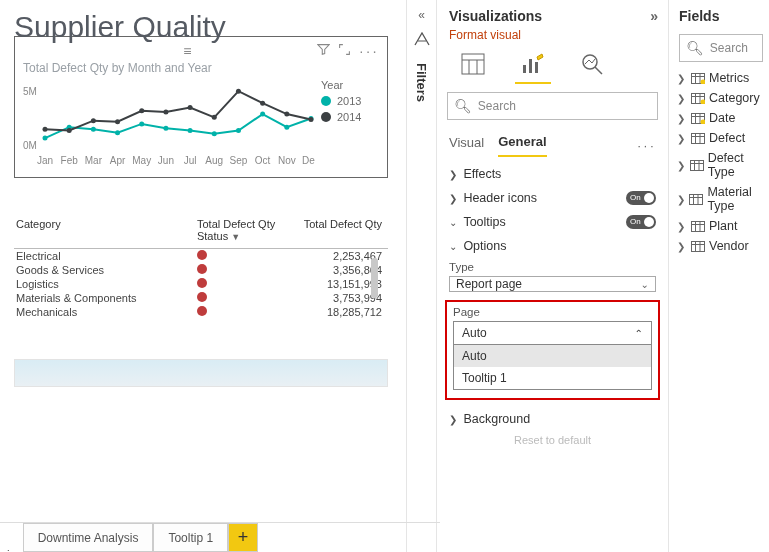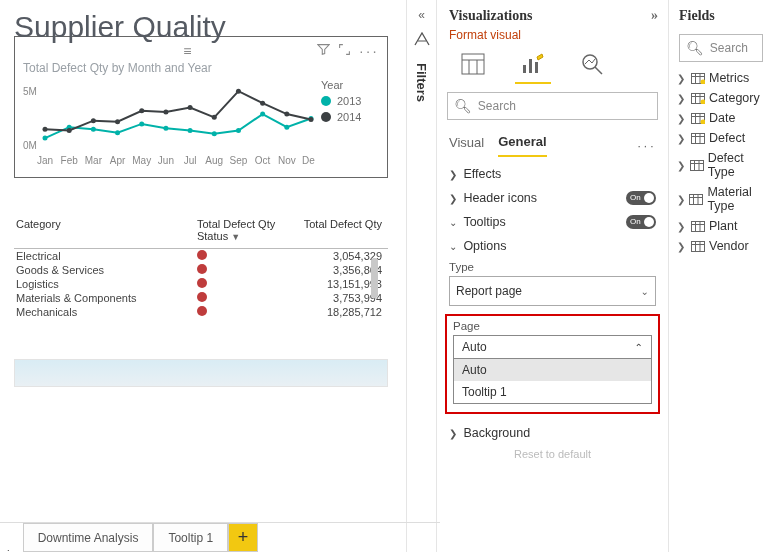--- a/index.html
+++ b/index.html
@@ -43,21 +43,21 @@
   .tbl td.num { text-align: right; }
   .status-dot { width: 10px; height: 10px; background: #BF3C3C; border-radius: 50%; display: inline-block; }
   .vscroll { position: absolute; right: 10px; width: 7px; height: 40px; background: #c8c8c8; border-radius: 3px; }
 
   .map-stub { margin-top: 40px; height: 28px; background: linear-gradient(180deg,#d9ecf4,#e9f0f4); border: 1px solid #e3e3e3;}
 
   .tabs { position: absolute; left: 0; bottom: 0; height: 30px; display: flex; align-items: stretch; border-top: 1px solid #ddd; width: 440px;}
   .tab { border: 1px solid #ccc; border-top: 1px solid #ccc; padding: 0 14px; font-size: 12px; color: #555; display:flex; align-items:center; background:#fdfdfd;}
   .tab.cut { padding: 0 6px; margin-top: 31px; }
   .tab.add { width: 30px; background: #F2C811; font-size: 18px; justify-content:center; color:#333; font-weight:300; }
-  .pane-header { display: flex; align-items: flex-start; padding: 2px 10px 4px 12px; font-size: 14px; font-weight: 600; color: #333; font-family: Liberation Serif, serif;}
+  .pane-header { display: flex; align-items: flex-start; padding: 2px 10px 4px 12px; font-size: 14px; font-weight: 600; color: #333;}
   .pane-header .chev { margin-left: auto; font-size: 14px; color:#666;}
   .sub-label { font-size: 12px; color: #c2410c; padding: 0 12px 6px; }
 
   .mode-icons { display:flex; gap: 24px; padding: 4px 12px 0 18px; align-items:flex-end;}
   .mode-icon { width: 36px; height: 32px; display:flex; align-items:center; justify-content:center; border-bottom: 2px solid transparent; padding-bottom:6px;}
   .mode-icon.active { border-bottom: 2px solid #F2C811;}
   .mode-svg { width:24px; height:22px; }
 
   .search-box { margin: 8px 10px; border: 1px solid #bbb; height: 28px; display:flex; align-items:center; padding: 0 6px; color:#666; font-size:12px; gap:6px;}
   .search-glyph { font-size:14px; }
@@ -69,21 +69,21 @@
 
   .section { padding: 10px 12px 0; }
   .sect-head { display:flex; align-items:center; gap:6px; font-size: 12.5px; color:#333;}
   .sect-head .arrow { font-size: 10px; color:#555;}
   .toggle { margin-left:auto; width: 30px; height: 14px; background:#555; border-radius:7px; position:relative;}
   .toggle::after { content:""; position:absolute; right:2px; top:2px; width:10px; height:10px; background:#fff; border-radius:50%;}
   .toggle .on-text { position:absolute; left:4px; top:0; font-size:8px; color:#fff; line-height:14px;}
 
   .options-block { border-top: 0px solid #eee; margin-top: 8px; padding: 0 12px;}
   .field-label { font-size: 11.5px; color:#555; margin: 8px 0 3px;}
-  .select { border: 1px solid #aaa; height: 30px; display:flex; align-items:center; padding: 0 6px; font-size:12px; color:#333;}
+  .select { border: 1px solid #aaa; height: 16px; display:flex; align-items:center; padding: 0 6px; font-size:12px; color:#333;}
   .select .chev-d { margin-left:auto; font-size:10px; color:#666;}
 
   .highlight-box { border: 2px solid #D40000; padding: 4px 6px 8px; margin: 8px 8px 2px 8px;}
   .dd-list { border: 1px solid #888; border-top: none; font-size: 12px; }
   .dd-item { padding: 4px 8px; }
   .dd-item.sel { background: #e6e6e6;}
   .dd-head { border:1px solid #888; height: 24px; display:flex; align-items:center; padding:0 8px; background:#fff;}
   .dd-head .chev-u { margin-left:auto; font-size:10px;}
 
   .fields-pane .search-box { margin: 6px 2px;}
@@ -182,21 +182,21 @@
             <tr>
           <th style="width:150px"><span>Category</span></th>
           <th style="width:80px"><span>Total Defect Qty Status</span> <span class="sort">▼</span></th>
           <th style="text-align:right; width:80px"><span>Total Defect Qty</span></th>
         </tr>
           </thead>
         <tbody id="tbl-body">
             <tr>
               <td>Electrical</td>
               <td><span class="status-dot"></span></td>
-              <td class="num">3,054,329</td>
+              <td class="num">2,253,467</td>
             </tr>
             <tr>
               <td>Goods &amp; Services</td>
               <td><span class="status-dot"></span></td>
               <td class="num">3,356,864</td>
             </tr>
             <tr>
               <td>Logistics</td>
               <td><span class="status-dot"></span></td>
               <td class="num">13,151,993</td>

